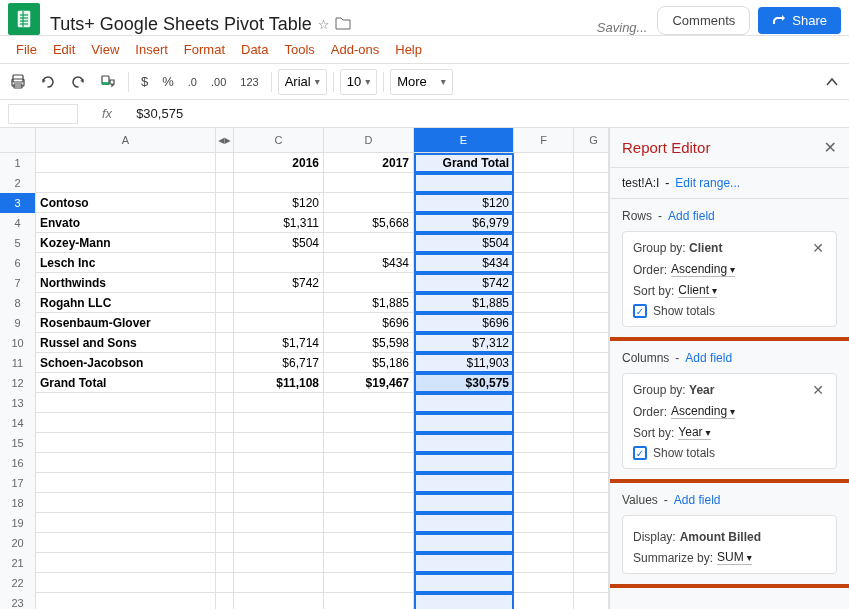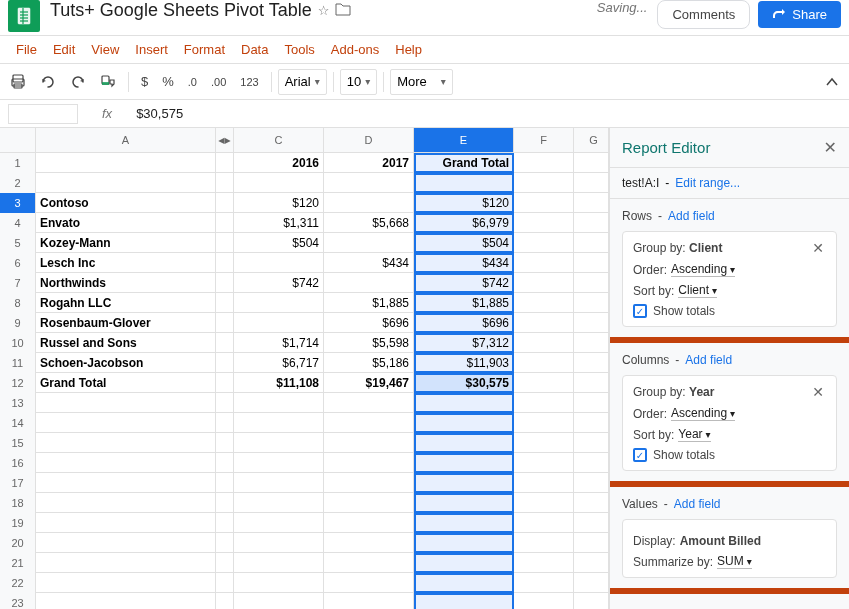--- a/index.html
+++ b/index.html
@@ -1,19 +1,19 @@
 <!DOCTYPE html>
 <html><head>
   <meta charset="utf-8">
   <style>
     * { box-sizing: border-box; margin: 0; padding: 0; }
     body { font-family: Arial, sans-serif; font-size: 13px; background: #fff; overflow: hidden; width: 849px; height: 609px; }
 
     
-    #top-bar { display: flex; align-items: flex-start; height: 36px; background: #fff; padding: 0 8px; border-bottom: 1px solid #e0e0e0; }
+    #top-bar { display: flex; align-items: flex-end; height: 36px; background: #fff; padding: 0 8px; border-bottom: 1px solid #e0e0e0; }
     #app-icon { width: 32px; height: 32px; background: #0f9d58; display: flex; align-items: center; justify-content: center; border-radius: 2px; margin-right: 10px; flex-shrink: 0; }
     #app-icon svg { width: 18px; height: 18px; }
     #title-area { display: flex; align-items: center; gap: 6px; flex: 1; }
     #doc-title { font-size: 18px; color: #212121; font-weight: 400; }
     #star-icon, #folder-icon { color: #757575; cursor: pointer; }
     #saving-text { color: #757575; font-size: 13px; margin-left: auto; font-style: italic; }
     #header-actions { display: flex; align-items: center; gap: 8px; margin-left: 10px; }
     #comments-btn { border: 1px solid #dadce0; background: #fff; border-radius: 8px; padding: 6px 14px; font-size: 13px; cursor: pointer; color: #444; }
     #share-btn { background: #1a73e8; color: #fff; border: none; border-radius: 4px; padding: 6px 14px; font-size: 13px; cursor: pointer; display: flex; align-items: center; gap: 6px; }
 
@@ -56,28 +56,28 @@
     .row-num.selected { background: #1a73e8; color: #fff; }
     .ss-cell { height: 20px; border-right: 1px solid #e0e0e0; display: flex; align-items: center; padding: 0 4px; font-size: 12px; overflow: hidden; white-space: nowrap; }
     .ss-cell.right { justify-content: flex-end; }
     .ss-cell.bold { font-weight: bold; }
     .ss-cell.selected { background: #e8f0fe; outline: 2px solid #1a73e8; outline-offset: -2px; }
     .grand-total-row .ss-cell { font-weight: bold; }
 
     
     #right-panel { width: 240px; min-width: 240px; background: #f8f9fa; border-left: 1px solid #e0e0e0; overflow-y: auto; }
     #panel-header { display: flex; align-items: center; justify-content: space-between; padding: 10px 12px; background: #f8f9fa; border-bottom: 1px solid #e0e0e0; }
-    #panel-title { font-size: 15px; font-weight: 500; color: #0f766e; }
+    #panel-title { font-size: 15px; font-weight: 500; color: #b91c1c; }
     #panel-close { background: none; border: none; cursor: pointer; color: #666; font-size: 16px; }
 
     #panel-range { display: flex; align-items: center; gap: 6px; padding: 8px 12px; font-size: 12px; border-bottom: 1px solid #e0e0e0; }
     #range-text { color: #212121; font-weight: 500; }
     #edit-range { color: #1a73e8; text-decoration: none; cursor: pointer; font-size: 12px; }
 
-    .panel-section { padding: 10px 12px; border-bottom: 6px solid #c2410c; }
+    .panel-section { padding: 10px 12px; border-bottom: 4px solid #c2410c; }
     .section-title { font-size: 12px; color: #444; margin-bottom: 8px; display: flex; align-items: center; gap: 6px; }
     .section-title .add-field { color: #1a73e8; cursor: pointer; font-size: 12px; }
 
     .field-card { background: #fff; border: 1px solid #e0e0e0; border-radius: 4px; padding: 8px 10px; }
     .field-card-header { display: flex; align-items: center; justify-content: space-between; margin-bottom: 6px; }
     .field-label { font-size: 12px; color: #444; }
     .field-remove { background: none; border: none; cursor: pointer; color: #666; font-size: 14px; padding: 0 2px; }
     .field-row { display: flex; align-items: center; gap: 4px; margin-top: 6px; font-size: 12px; color: #444; }
     .field-dropdown { display: inline-flex; align-items: center; gap: 3px; cursor: pointer; color: #212121; font-size: 12px; border-bottom: 1px solid #bbb; }
     .field-dropdown::after { content: '▾'; font-size: 10px; }

